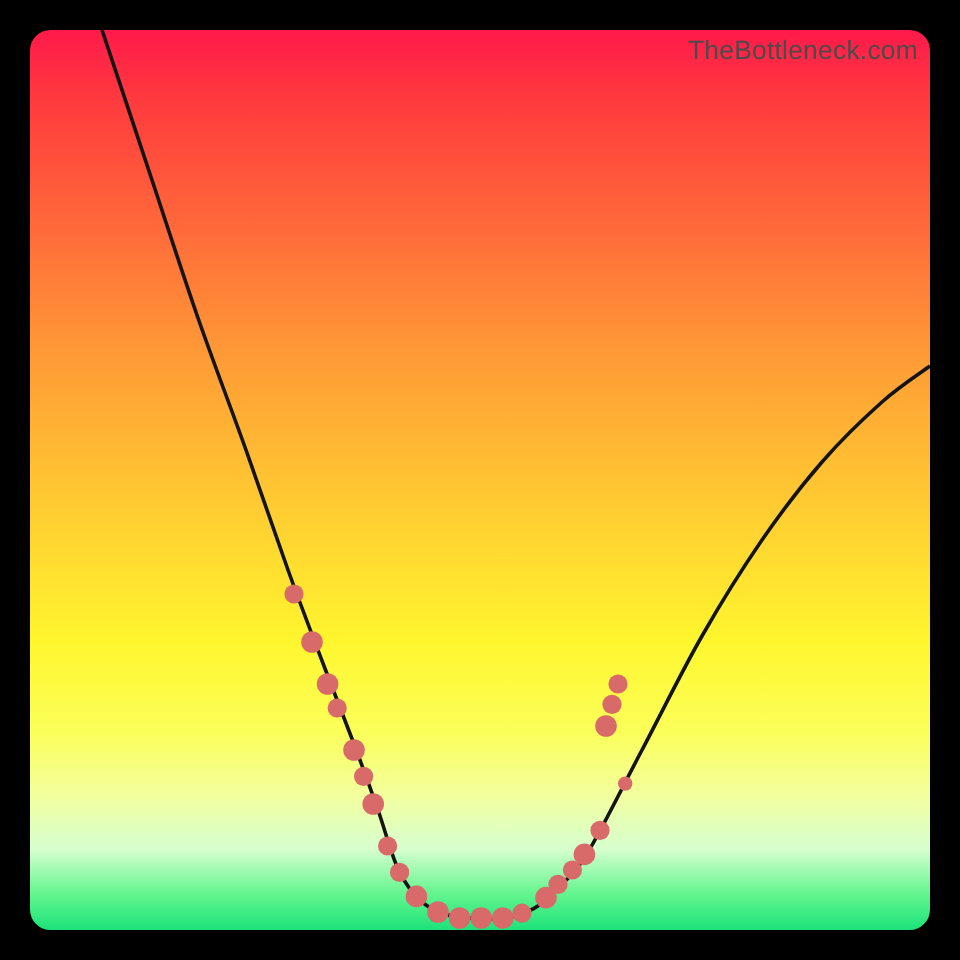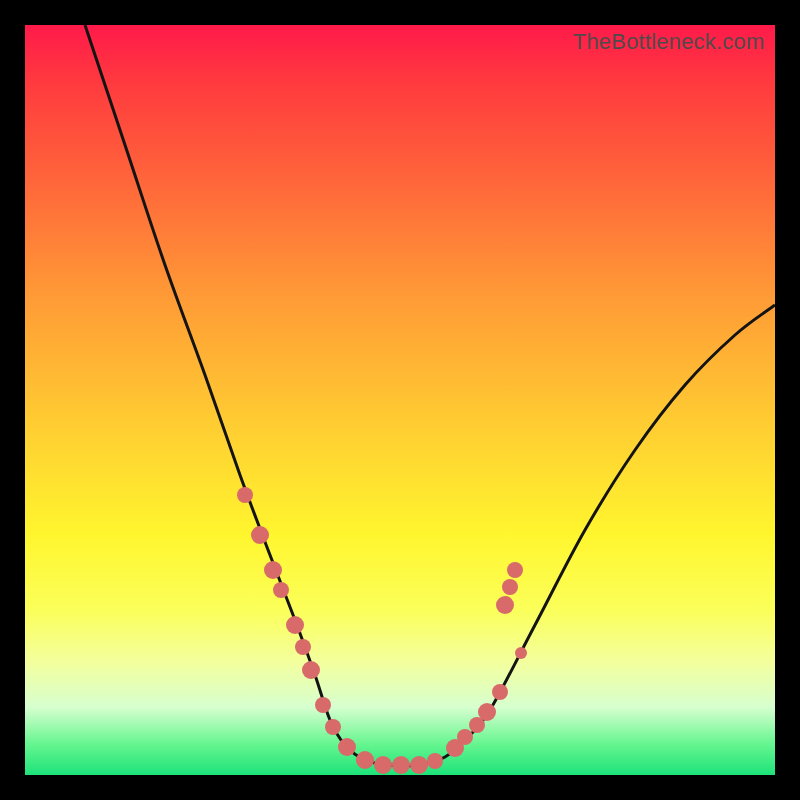--- a/index.html
+++ b/index.html
@@ -22,20 +22,21 @@
       #ff3b3e 8%,
       #ff6a3a 22%,
       #ff9a36 36%,
       #ffc932 52%,
       #fff62e 68%,
       #fbff5a 78%,
       #f3ff9e 85%,
       #d6ffcf 91%,
       #63f58e 96%,
       #1de27a 100%);
+    border-radius: 17px;
   }
   .watermark {
     position: absolute;
     top: 4px;
     right: 10px;
     color: #4b4b4b;
     font-size: 22px;
     font-weight: 500;
     letter-spacing: 0.2px;
     z-index: 10;

